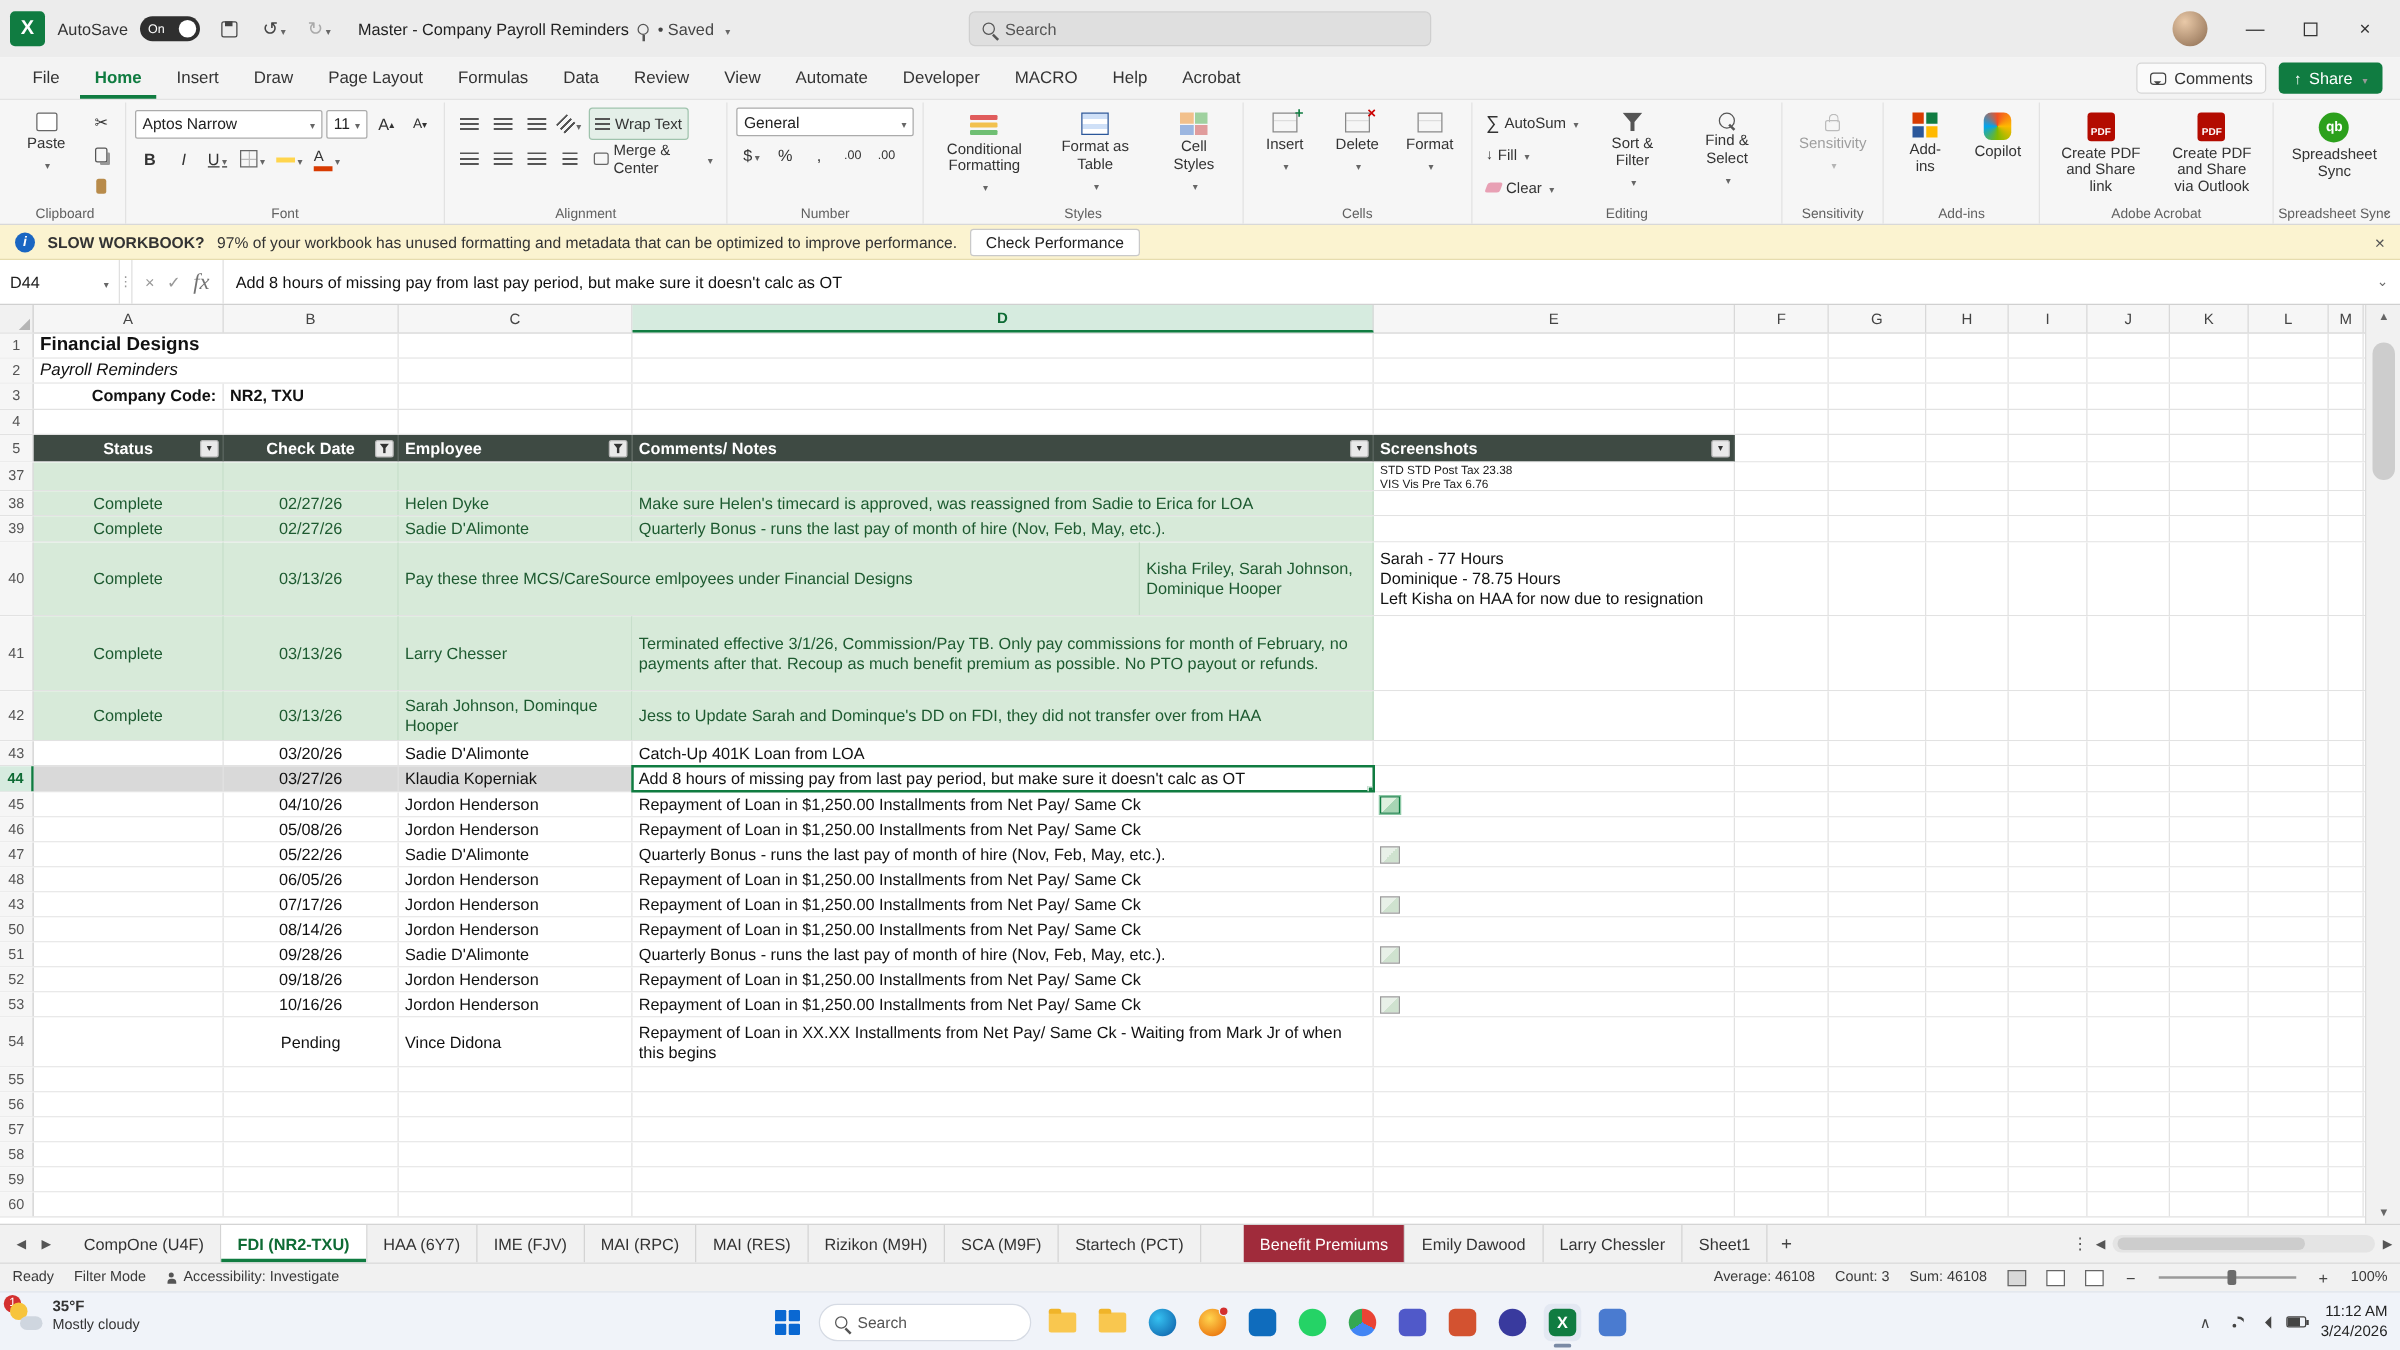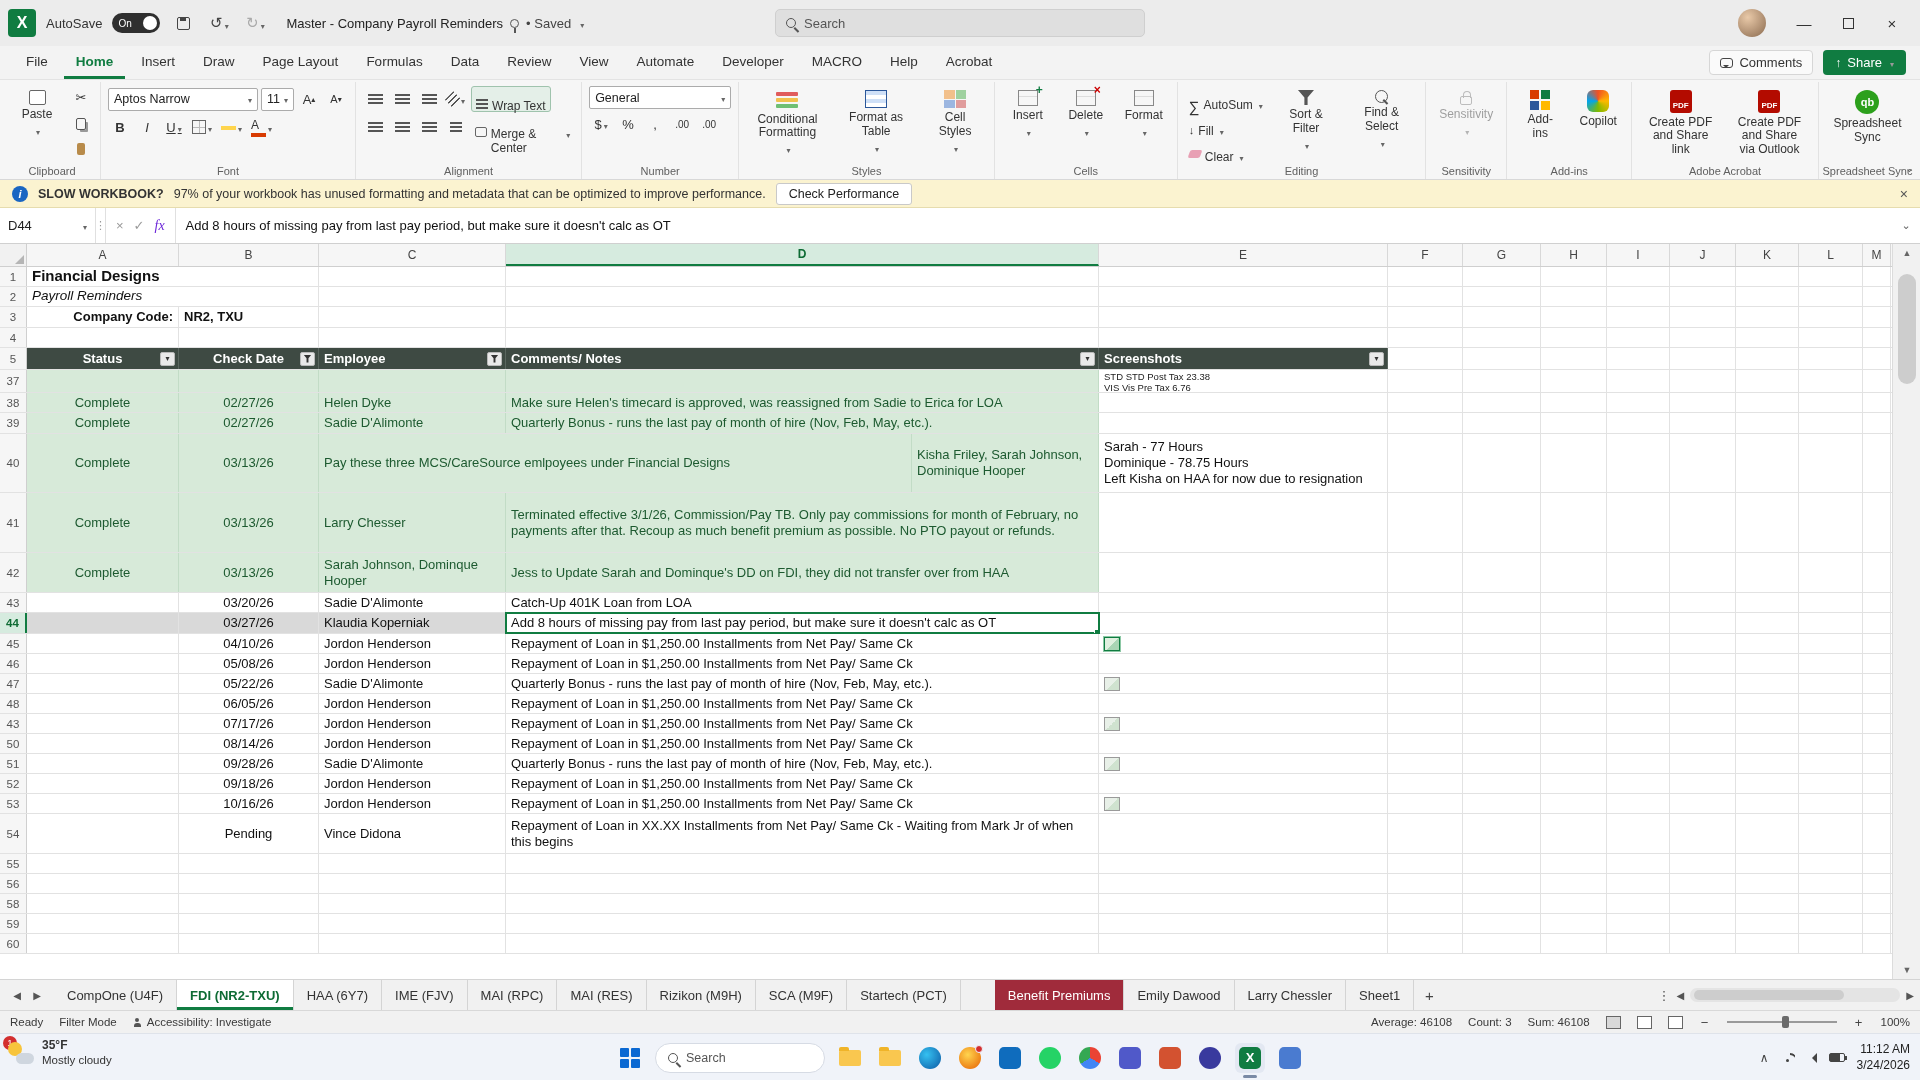--- a/index.html
+++ b/index.html
@@ -47,21 +47,21 @@
   .share-ic::before { content:"↑"; font-size:12px; }
 
   
   .rb { top:80px; height:100px; background:#f6f6f6; border-bottom:1px solid #d8d8d8; display:flex; align-items:stretch; padding:2px 4px 0 4px; }
   .grp { position:relative; border-right:1px solid #e2e2e2; padding:4px 7px 18px 7px; display:flex; gap:6px; }
   .grp-label { position:absolute; bottom:2px; left:0; right:0; text-align:center; font-size:11px; color:#606060; white-space:nowrap; }
   .bigbtn { display:flex; flex-direction:column; align-items:center; justify-content:flex-start; gap:3px; padding:4px 6px; border-radius:3px; font-size:12px; color:#333; text-align:center; line-height:1.15; min-width:52px; cursor:pointer; }
   .bigbtn .bl { max-width:78px; }
   .smallrow { display:flex; align-items:center; gap:3px; height:26px; }
   .smallbtn { min-width:24px; height:24px; display:flex; align-items:center; justify-content:center; border-radius:3px; font-size:13px; color:#333; padding:0 3px; cursor:pointer; }
-  .smalltxt { display:flex; align-items:flex-start; gap:4px; font-size:12px; color:#333; height:24px; padding:12px 4px; border-radius:3px; cursor:pointer; }
+  .smalltxt { display:flex; align-items:center; gap:4px; font-size:12px; color:#333; height:24px; padding:12px 4px; border-radius:3px; cursor:pointer; }
   .vcol { display:flex; flex-direction:column; justify-content:flex-start; gap:2px; }
   .sel-input { border:1px solid #ababab; background:#fff; font-size:12.5px; color:#222; height:23px; display:flex; align-items:center; padding:0 5px; justify-content:space-between; border-radius:2px; }
   .ibox { width:17px; height:15px; border-radius:2px; }
   .bars { width:15px; height:11px; background:repeating-linear-gradient(#555 0 1.6px, transparent 1.6px 4.2px); }
   .bars.c { width:12px; }
   .wrapbtn { border:1px solid #9fc3ad; background:#e4efe8; }
   .bold-g { font-weight:bold; } .ital-g { font-style:italic; } .und-g { text-decoration:underline; }
   .borders-ic { width:14px; height:14px; border:1px solid #666; background:
      linear-gradient(#bbb,#bbb) center/100% 1px no-repeat,
      linear-gradient(#bbb,#bbb) center/1px 100% no-repeat; }
@@ -94,21 +94,21 @@
   .info-ic { width:16px; height:16px; border-radius:50%; background:#1a66c2; color:#fff; font-size:11px; font-style:italic; font-weight:bold; display:flex; align-items:center; justify-content:center; flex:none; }
   .wb b { font-weight:bold; }
   .wb-btn { background:#fff; border:1px solid #c9c9c9; border-radius:3px; padding:3px 12px; font-size:12.5px; color:#222; cursor:pointer; }
   .wb-close { margin-left:auto; font-size:14px; color:#555; cursor:pointer; }
 
   
   .fb { top:208px; height:36px; background:#fff; border-bottom:1px solid #d0d0d0; display:flex; align-items:stretch; }
   .namebox { width:96px; border-right:1px solid #e0e0e0; display:flex; align-items:center; justify-content:space-between; padding:0 8px; font-size:13px; color:#222; }
   .nb-split { width:10px; display:flex; align-items:center; justify-content:center; color:#999; font-size:11px; border-right:1px solid #e0e0e0; }
   .fb-ics { display:flex; align-items:center; gap:10px; padding:0 10px; border-right:1px solid #e0e0e0; color:#999; font-size:13px; }
-  .fx { font-family:"Liberation Serif",serif; font-style:italic; color:#6d28d9; font-size:14px; }
+  .fx { font-family:"Liberation Serif",serif; font-style:italic; color:#737373; font-size:18px; }
   .fb-val { flex:1; display:flex; align-items:center; padding:0 10px; font-size:13px; color:#111; white-space:nowrap; overflow:hidden; }
   .fb-exp { width:28px; display:flex; align-items:center; justify-content:center; color:#666; font-size:11px; }
 
   
   .gd { top:244px; height:735px; background:#fff; overflow:hidden; }
   .ghead { display:flex; height:23px; background:#f6f6f6; border-bottom:1px solid #cfcfcf; }
   .corner { width:27px; border-right:1px solid #cfcfcf; position:relative; background:#f1f1f1; flex:none; }
   .corner::after { content:""; position:absolute; right:2px; bottom:2px; border-left:9px solid transparent; border-bottom:9px solid #b5b5b5; }
   .colh { flex:none; border-right:1px solid #d8d8d8; display:flex; align-items:center; justify-content:center; font-size:12px; color:#444; }
   .colh.hl { background:#d6ebdf; color:#0e6b34; border-bottom:2px solid #107C41; font-weight:bold; }
@@ -983,20 +983,36 @@
           <div class="gc " style="width: 75px;"></div>
           <div class="gc " style="width: 78px;"></div>
           <div class="gc " style="width: 66px;"></div>
           <div class="gc " style="width: 63px;"></div>
           <div class="gc " style="width: 66px;"></div>
           <div class="gc " style="width: 63px;"></div>
           <div class="gc " style="width: 64px;"></div>
           <div class="gc " style="width: 28px;"></div>
         </div>
         <div class="grow" style="height: 20px;">
+          <div class="rn">57</div>
+          <div class="gc ctr" style="width: 152px;"></div>
+          <div class="gc ctr" style="width: 140px;"></div>
+          <div class="gc " style="width: 187px;"></div>
+          <div class="gc " style="width: 593px;"></div>
+          <div class="gc shots" style="width: 289px;"></div>
+          <div class="gc " style="width: 75px;"></div>
+          <div class="gc " style="width: 78px;"></div>
+          <div class="gc " style="width: 66px;"></div>
+          <div class="gc " style="width: 63px;"></div>
+          <div class="gc " style="width: 66px;"></div>
+          <div class="gc " style="width: 63px;"></div>
+          <div class="gc " style="width: 64px;"></div>
+          <div class="gc " style="width: 28px;"></div>
+        </div>
+        <div class="grow" style="height: 20px;">
           <div class="rn">58</div>
           <div class="gc ctr" style="width: 152px;"></div>
           <div class="gc ctr" style="width: 140px;"></div>
           <div class="gc " style="width: 187px;"></div>
           <div class="gc " style="width: 593px;"></div>
           <div class="gc shots" style="width: 289px;"></div>
           <div class="gc " style="width: 75px;"></div>
           <div class="gc " style="width: 78px;"></div>
           <div class="gc " style="width: 66px;"></div>
           <div class="gc " style="width: 63px;"></div>

